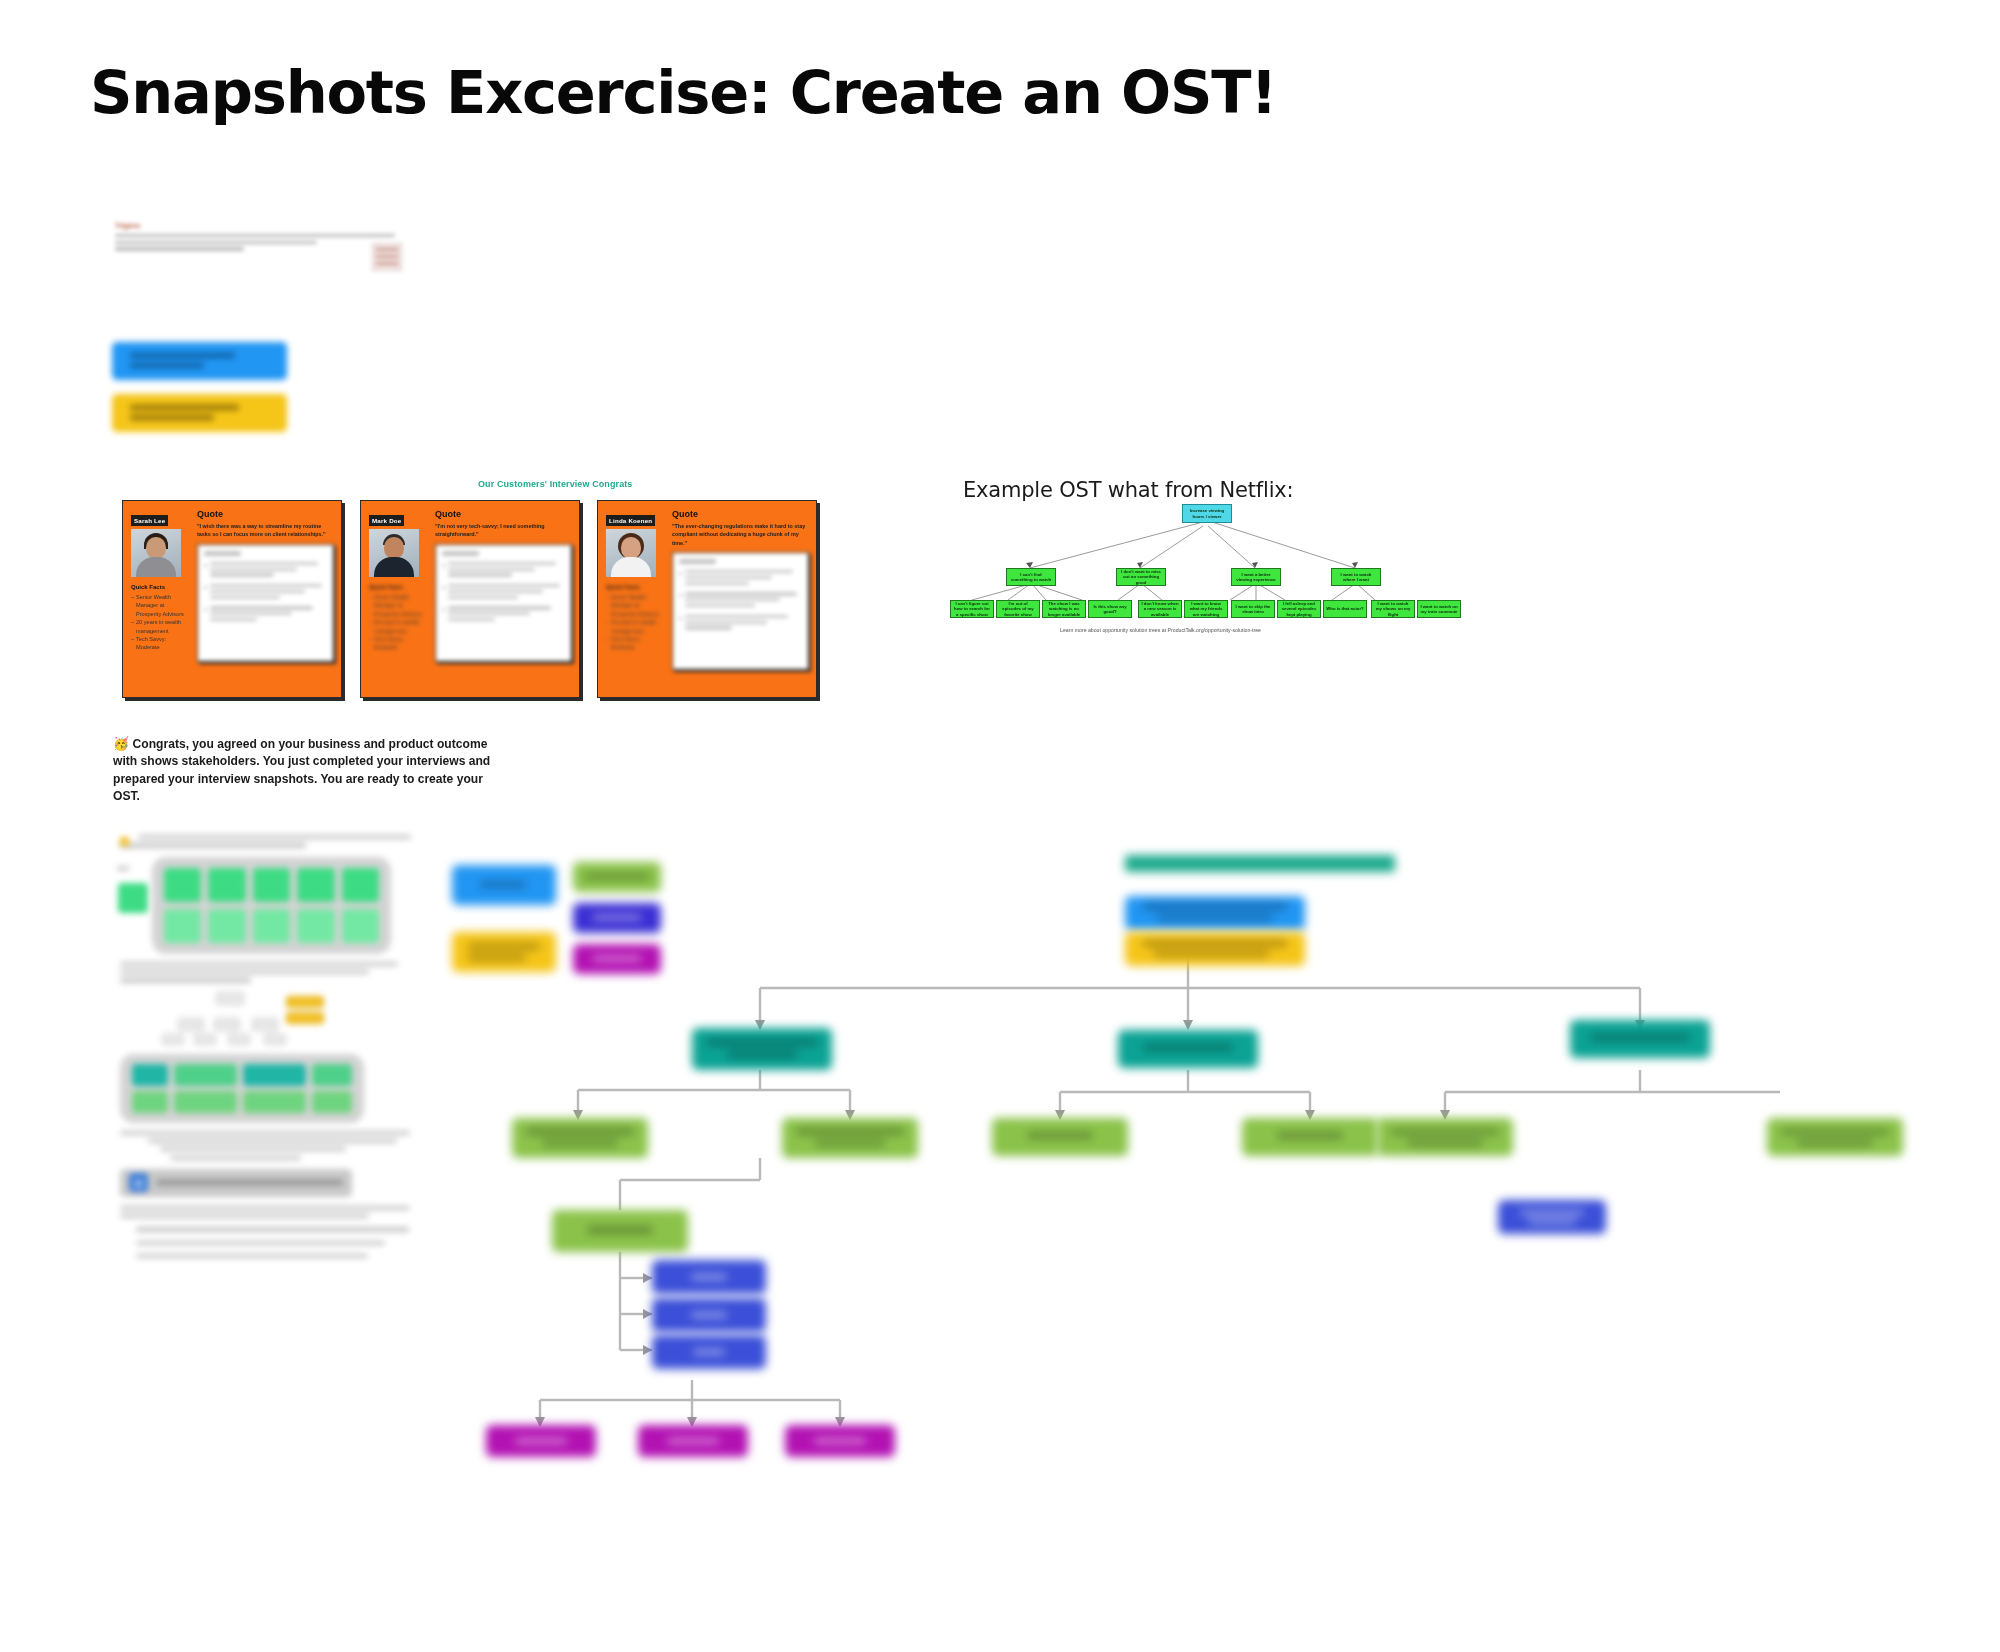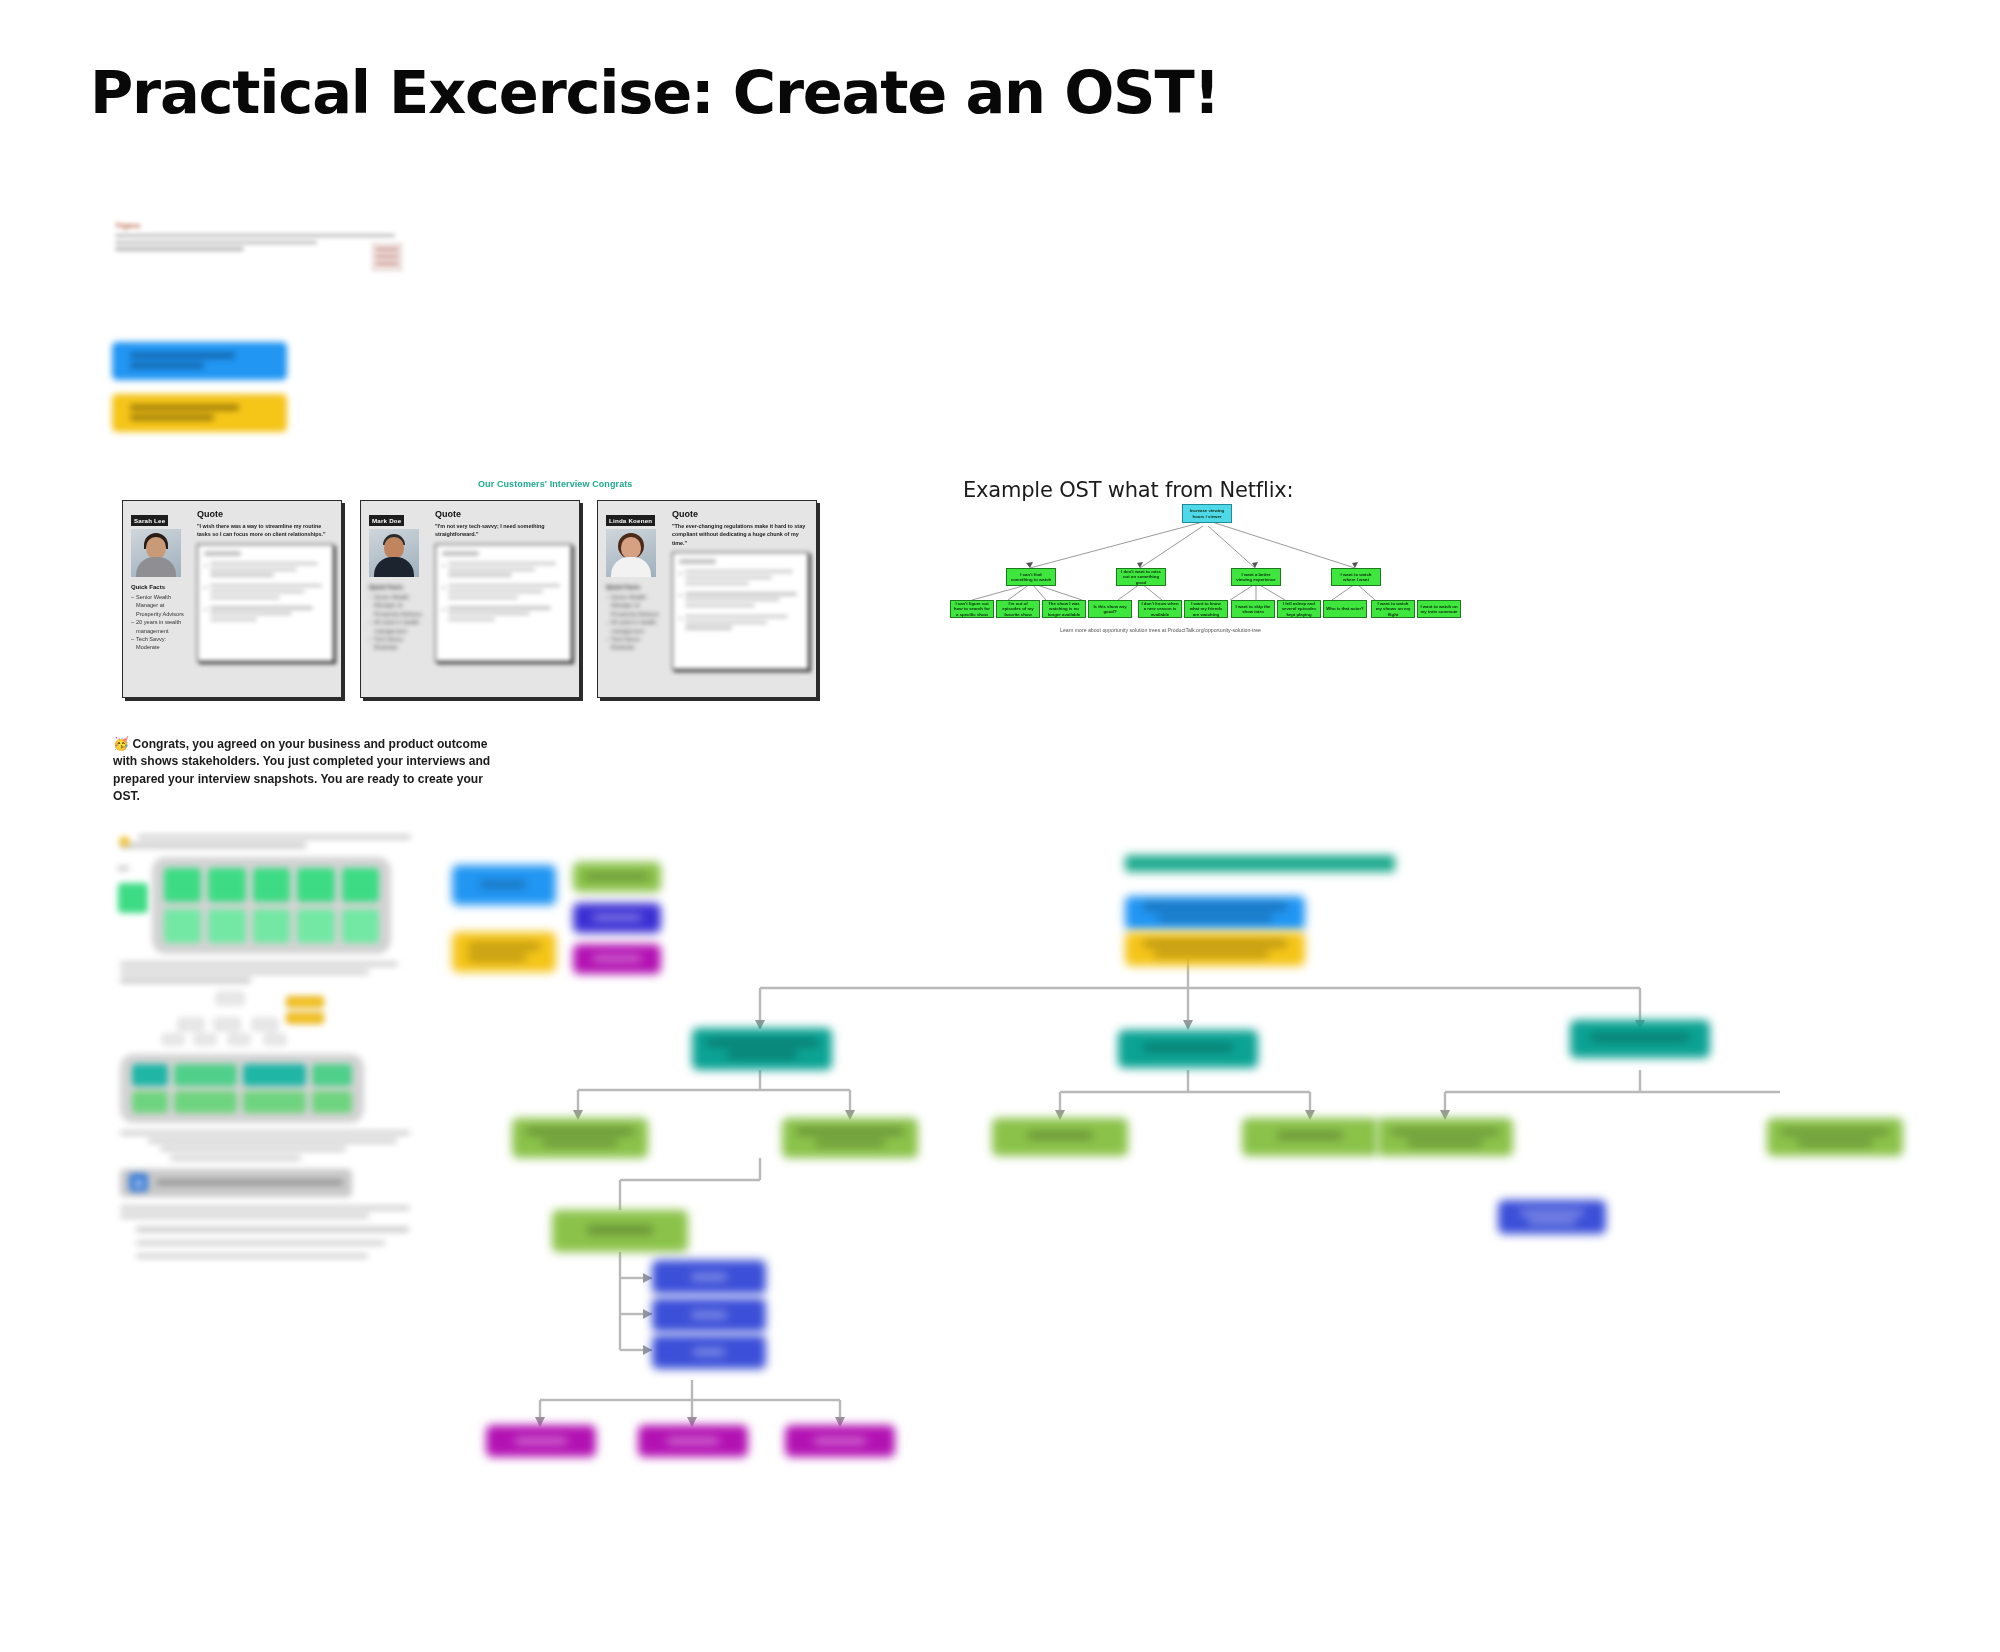--- a/index.html
+++ b/index.html
@@ -38,21 +38,21 @@
   #chip-yellow{left:112px;top:394px;width:175px;height:38px;background:#f5c518;}
   .chipline{position:absolute;height:4.5px;border-radius:2px;}
 
   
   .snap-header{
     position:absolute;left:478px;top:479px;
     font-size:9px;font-weight:700;color:#1fab8e;letter-spacing:.1px;
   }
   .snapcard{
     position:absolute;top:500px;width:220px;height:198px;
-    background:#e5e5e5;border:1px solid #2b2b2b;
+    background:#f97316;border:1px solid #2b2b2b;
     box-shadow:3px 3px 0 #2b2b2b;
     padding:6px 7px;box-sizing:border-box;
   }
   #snap-1{left:122px;} #snap-2{left:360px;} #snap-3{left:597px;}
   .snap-left{position:absolute;left:8px;top:8px;width:56px;}
   .snap-name{
     background:#1d1d1d;color:#fff;font-size:6.2px;font-weight:700;
     padding:2px 3px;display:inline-block;letter-spacing:.2px;
   }
   .snap-photo{width:50px;height:48px;margin-top:2px;overflow:hidden;position:relative;
@@ -174,21 +174,21 @@
   .n-teal{background:#0ba394;}
   .n-green{background:#8bc34a;}
   .n-indigo{background:#3b4fd8;}
   .n-magenta{background:#b312b3;}
 </style>
 </head>
 <body>
 
 <div class="page">
 
-  <div class="page-title">Practical Excercise: Create an OST!</div>
+  <div class="page-title">Snapshots Excercise: Create an OST!</div>
 
   <div class="topdoc blur2">
     <div class="h">Trigano</div>
     <div class="ln w1"></div>
     <div class="ln w2"></div>
     <div class="ln w3"></div>
   </div>
   <div class="topthumb blur2">
     <i></i>
       <i></i>

